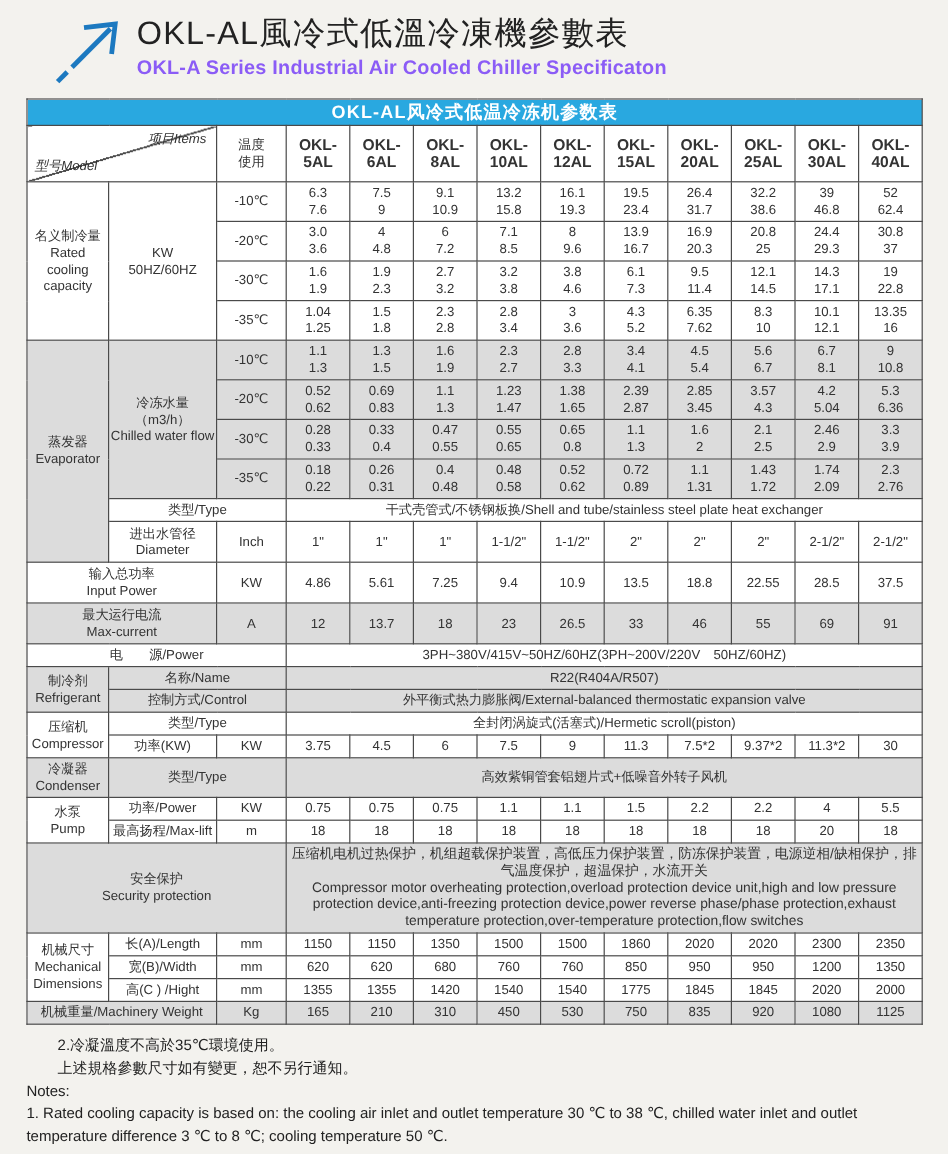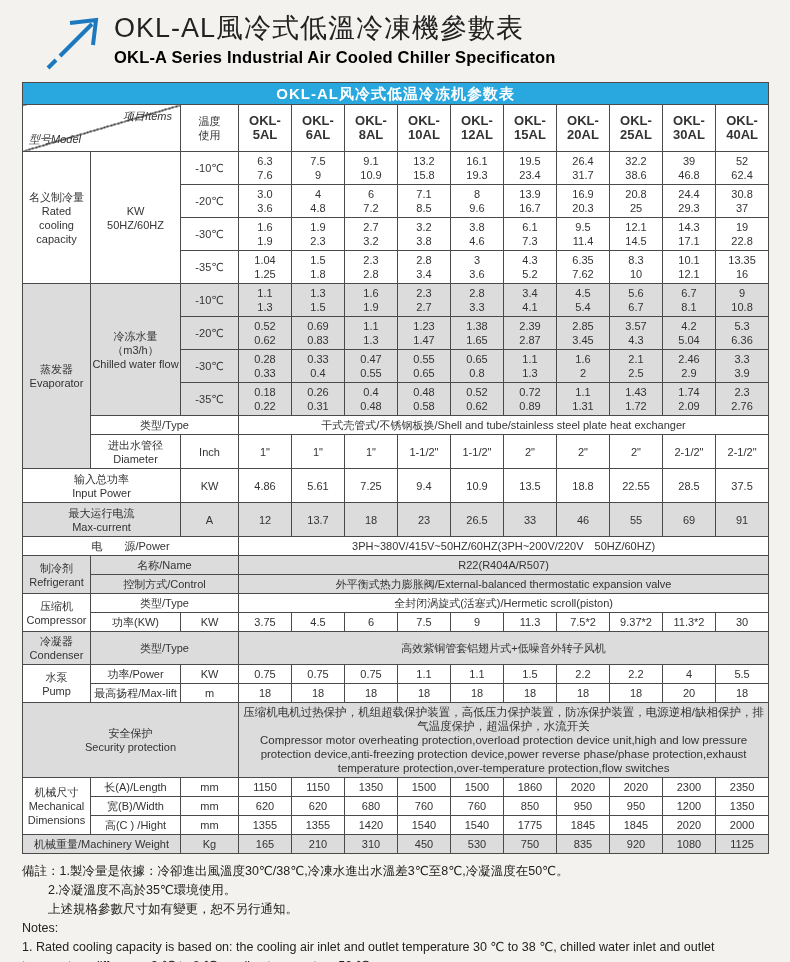--- a/index.html
+++ b/index.html
@@ -8,21 +8,21 @@
     width:790px; height:962px;
     background:#f3f2ee;
     font-family:"Liberation Sans","DejaVu Sans",sans-serif;
     color:#2b2b2b;
     overflow:hidden;
   }
   .header { padding:10px 0 0 44px; display:flex; align-items:flex-start; }
   .logo { width:62px; height:60px; flex:0 0 62px; margin-top:4px; }
   .titles { margin-left:8px; }
   .title-zh { font-size:27px; font-weight:normal; letter-spacing:1px; color:#222; }
-  .title-en { font-size:16.5px; font-weight:bold; color:#000000; margin-top:2px; letter-spacing:0.2px; }
+  .title-en { font-size:16.5px; font-weight:bold; color:#8b5cf6; margin-top:2px; letter-spacing:0.2px; }
 
   table.spec {
     border-collapse:collapse;
     table-layout:fixed;
     width:746px;
     margin:8px 0 0 22px;
     background:#fff;
     font-size:11px;
     color:#333;
   }
@@ -502,18 +502,17 @@
         <td>750</td>
         <td>835</td>
         <td>920</td>
         <td>1080</td>
         <td>1125</td>
       </tr>
     </tbody>
 </table>
 
 <div class="notes" id="notes">
-    <div class="note-line">備註：1.製冷量是依據：冷卻進出風溫度30℃/38℃,冷凍水進出水溫差3℃至8℃,冷凝溫度在50℃。</div>
     <div class="note-line indent">2.冷凝溫度不高於35℃環境使用。</div>
     <div class="note-line indent">上述規格參數尺寸如有變更，恕不另行通知。</div>
     <div class="note-line">Notes:</div>
     <div class="note-line">1. Rated cooling capacity is based on: the cooling air inlet and outlet temperature 30 ℃ to 38 ℃, chilled water inlet and outlet temperature difference 3 ℃ to 8 ℃; cooling temperature 50 ℃.</div>
   </div>
 
 </body></html>

